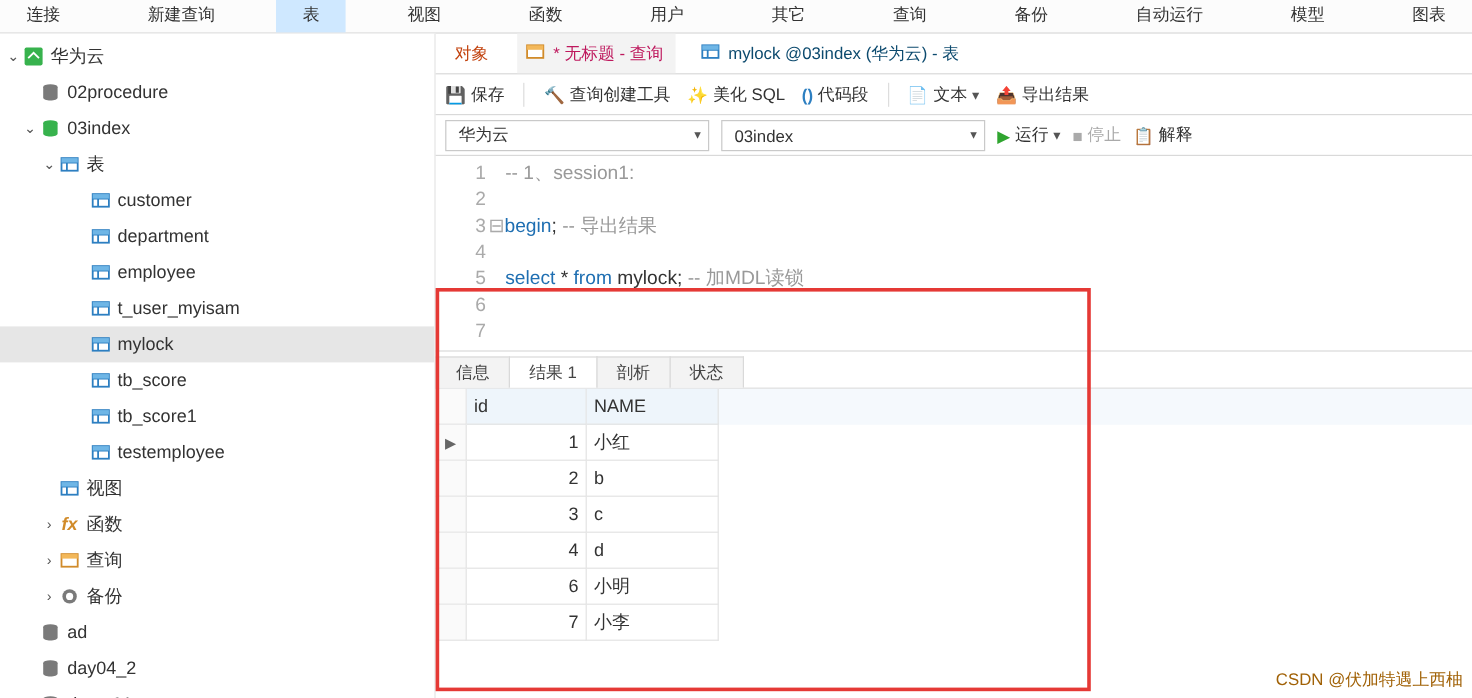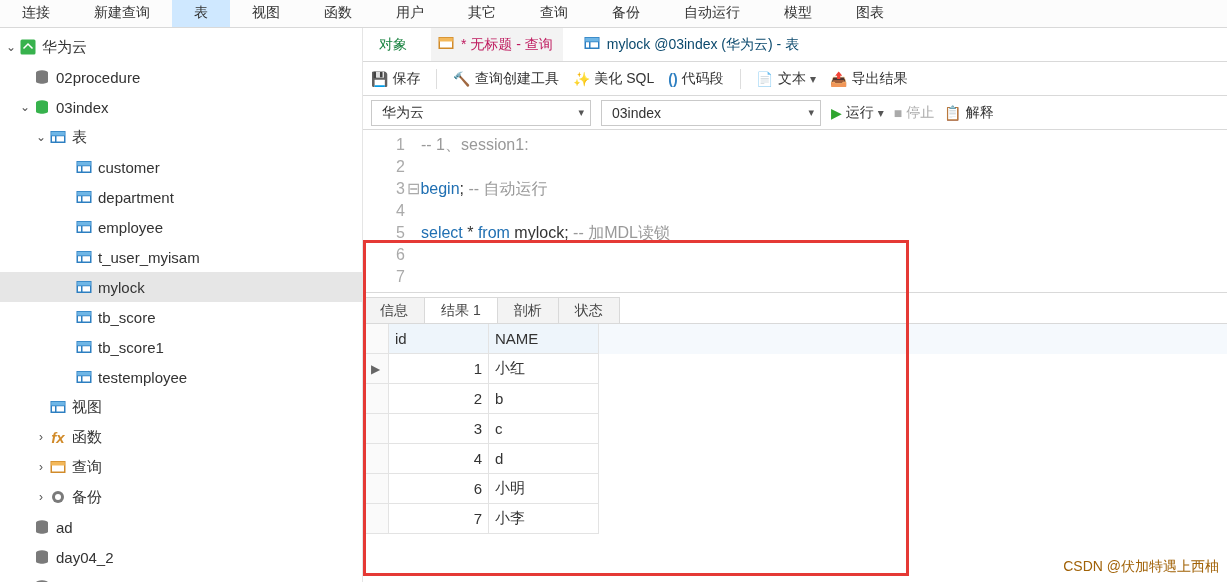--- a/index.html
+++ b/index.html
@@ -1,19 +1,19 @@
 <!DOCTYPE html>
 <html><head>
 <meta charset="utf-8">
 <style>
   * { box-sizing: border-box; font-family: "Microsoft YaHei", Arial, sans-serif; }
   body { margin: 0; width: 1227px; height: 582px; background: #fff; font-size: 14px; color: #333; overflow: hidden; position: relative; }
 
   
-  .menubar { display: flex; height: 28px; background: #fcfcfc; border-bottom: 1px solid #d9d9d9; }
+  .menubar { display: flex; height: 28px; background: #fcfcfc; border-bottom: 1px solid #d9d9d9; justify-content: space-between; }
   .menubar .menu-item { padding: 4px 22px; cursor: default; }
   .menubar .menu-item.active { background: #cfe8ff; }
 
   
   .main { display: flex; height: calc(582px - 28px); }
   .sidebar { width: 363px; background: #fff; border-right: 1px solid #e5e5e5; overflow: hidden; }
   .content { flex: 1; display: flex; flex-direction: column; }
 
   
   .tree { padding: 4px 0; font-size: 15px; }
@@ -299,21 +299,21 @@
               <path d="M4 6v12c0 1.7 3.6 3 8 3s8-1.3 8-3V6" fill="#7a7a7a"></path>
             </svg>
           </span>
           <span>demo01</span>
         </div>
       </div>
   </div>
 
   <div class="content">
     <div class="doc-tabs" id="doctabs">
-        <div class="doc-tab" style="color: #15803d;">
+        <div class="doc-tab" style="color: #c2410c;">
           <span>对象</span>
         </div>
         <div class="doc-tab sel" style="color: #be185d;">
           <span class="ico"><svg viewBox="0 0 24 24">
               <rect x="3" y="5" width="18" height="14" fill="#fff" stroke="#d18b2a" stroke-width="2"></rect>
               <rect x="3" y="5" width="18" height="5" fill="#f3b85a"></rect>
             </svg></span>
           <span>* 无标题 - 查询</span>
         </div>
         <div class="doc-tab" style="color: #0c4a6e;">
@@ -400,21 +400,21 @@
     <div class="editor">
       <div class="gutter" id="gutter">
           <div>1</div>
           <div>2</div>
           <div>3</div>
           <div>4</div>
           <div>5</div>
           <div>6</div>
           <div>7</div>
         </div>
-      <div class="code" id="code"><div><span class="cm">-- 1、session1:</span></div><div>&nbsp;</div><div><span style="color:#aaa;margin-left:-14px">⊟</span><span class="kw">begin</span>; <span class="cm">-- 自动运行</span></div><div>&nbsp;</div><div><span class="kw">select</span> * <span class="kw">from</span> mylock; <span class="cm">-- 加MDL读锁</span></div><div>&nbsp;</div><div>&nbsp;</div></div>
+      <div class="code" id="code"><div><span class="cm">-- 1、session1:</span></div><div>&nbsp;</div><div><span style="color:#aaa;margin-left:-14px">⊟</span><span class="kw">begin</span>; <span class="cm">-- 导出结果</span></div><div>&nbsp;</div><div><span class="kw">select</span> * <span class="kw">from</span> mylock; <span class="cm">-- 加MDL读锁</span></div><div>&nbsp;</div><div>&nbsp;</div></div>
     </div>
 
     <div class="results">
       <div class="res-tabs" id="restabs">
           <div class="res-tab">信息</div>
           <div class="res-tab active">结果 1</div>
           <div class="res-tab">剖析</div>
           <div class="res-tab">状态</div>
         </div>
       <div class="grid" id="grid">

